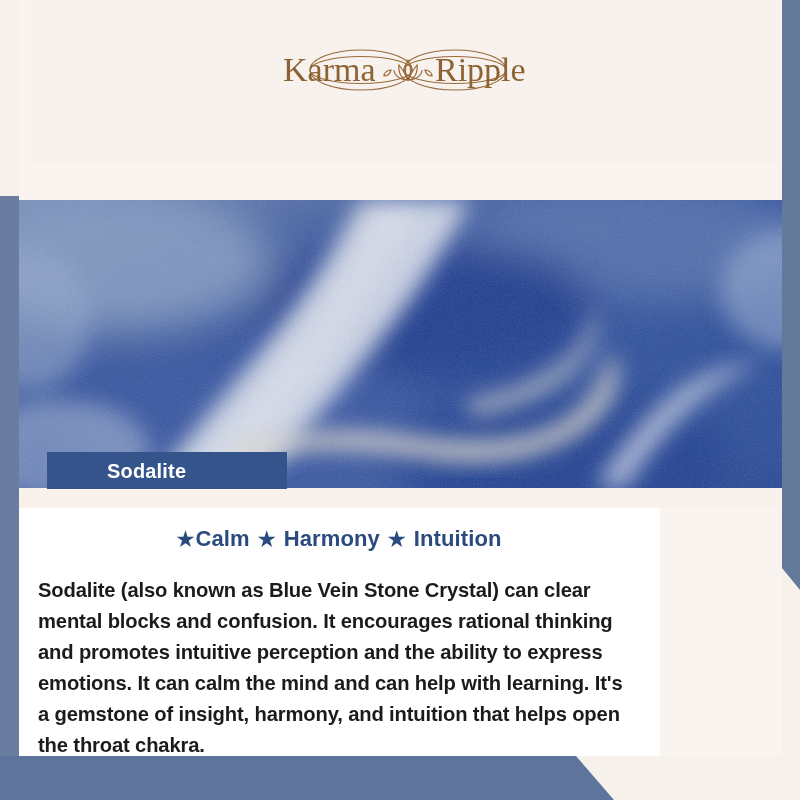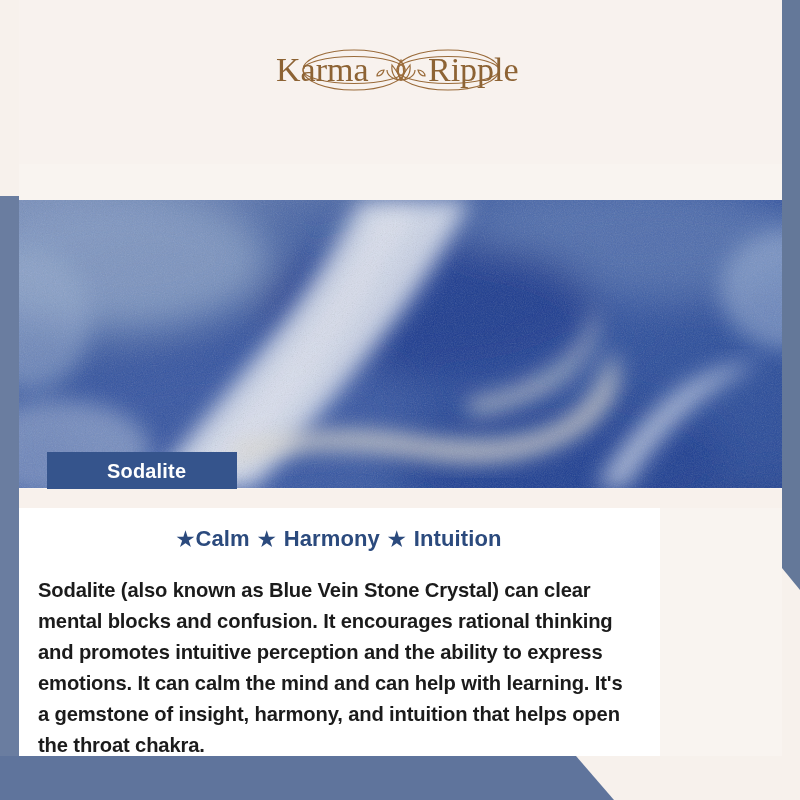--- a/index.html
+++ b/index.html
@@ -43,21 +43,21 @@
   
   #card {
     position:absolute;
     left:19px; top:0; right:18px; bottom:44px;
     background:#f9f4f0;
     overflow:hidden;
   }
 
   
   #header {
-    position:absolute; left:0; top:0; width:763px; height:164px;
+    position:absolute; left:7px; top:0; width:763px; height:164px;
     background:#f8f2ee;
   }
 
   #logo {
     position:absolute;
     left:0; right:0; top:38px;
     height:64px;
     display:flex; align-items:center; justify-content:center;
   }
   #logo svg { display:block; }
@@ -85,21 +85,21 @@
     left:-19px; top:200px;
     width:800px; height:288px;
     overflow:hidden;
     background:#2f5499;
   }
   #photo svg { display:block; width:800px; height:288px; }
 
   #stone-label {
     position:absolute;
     left:28px; top:452px;
-    width:190px; height:37px;
+    width:240px; height:37px;
     background:#35548c;
     display:flex; align-items:center;text-align:center;
   }
   #stone-label .txt {
     margin-left:58px;
     color:#ffffff;
     font-size:21px;
     font-weight:bold;
     letter-spacing:0.2px;
     transform:scaleX(0.95);

